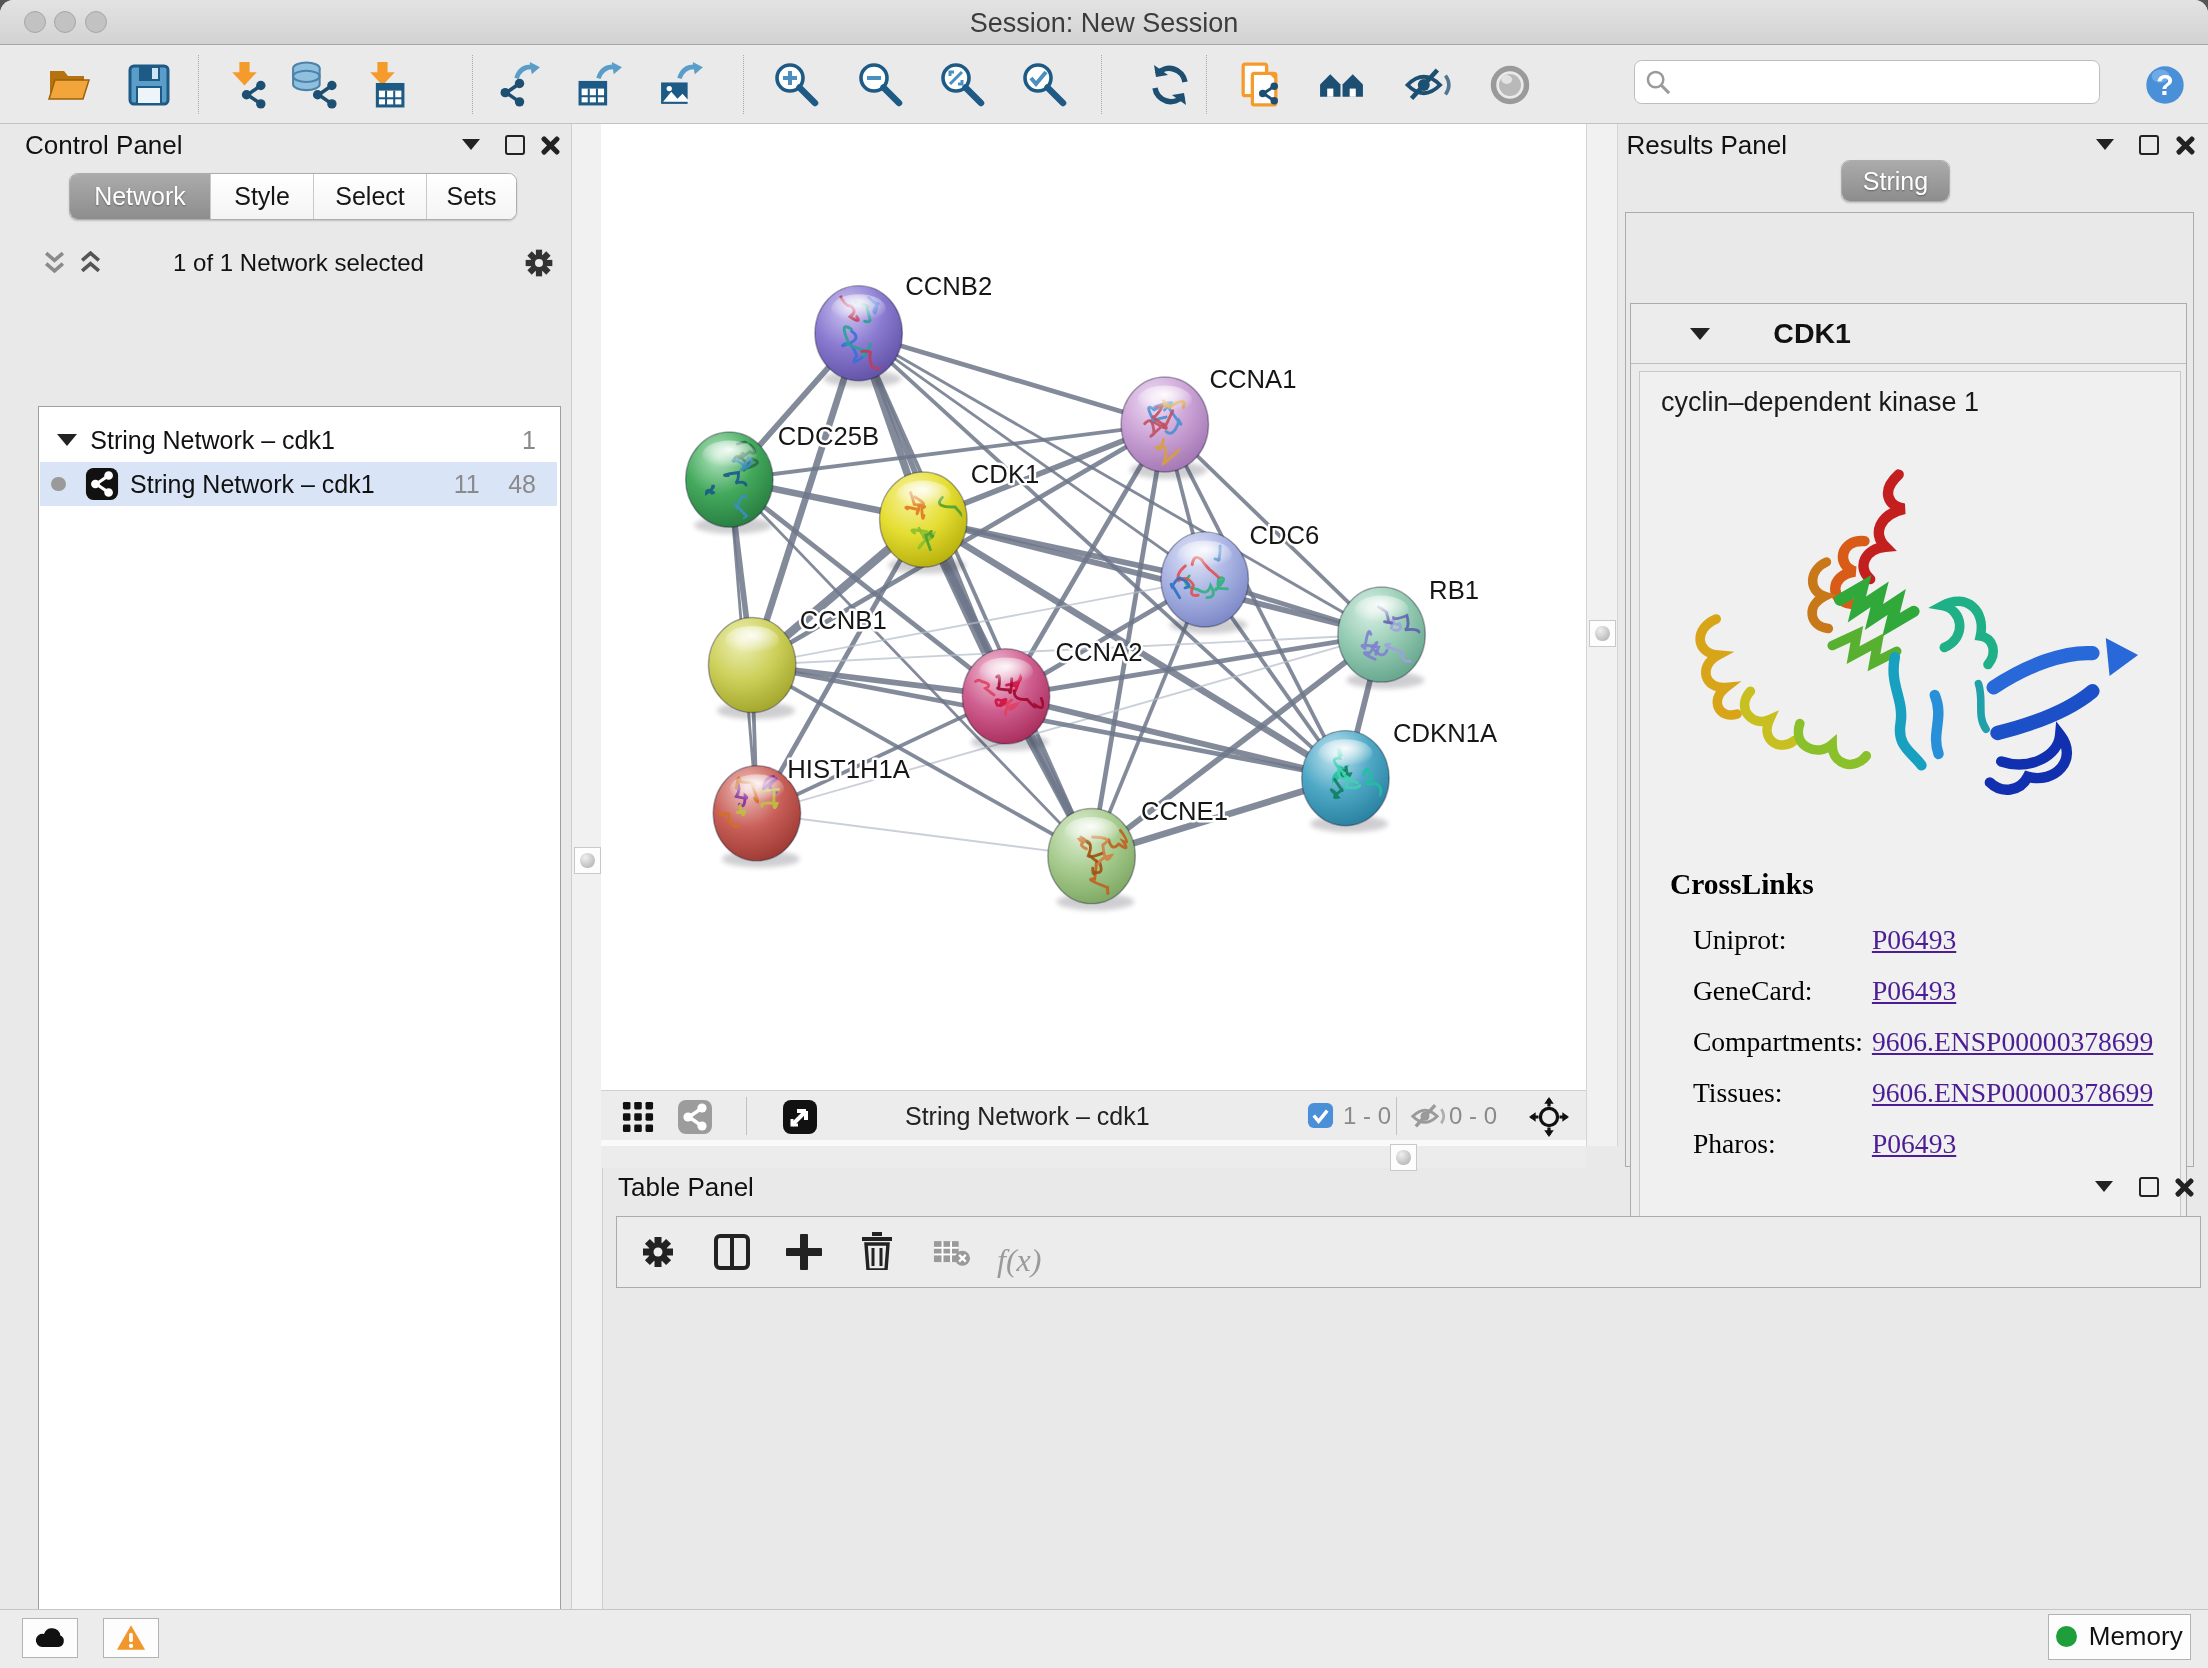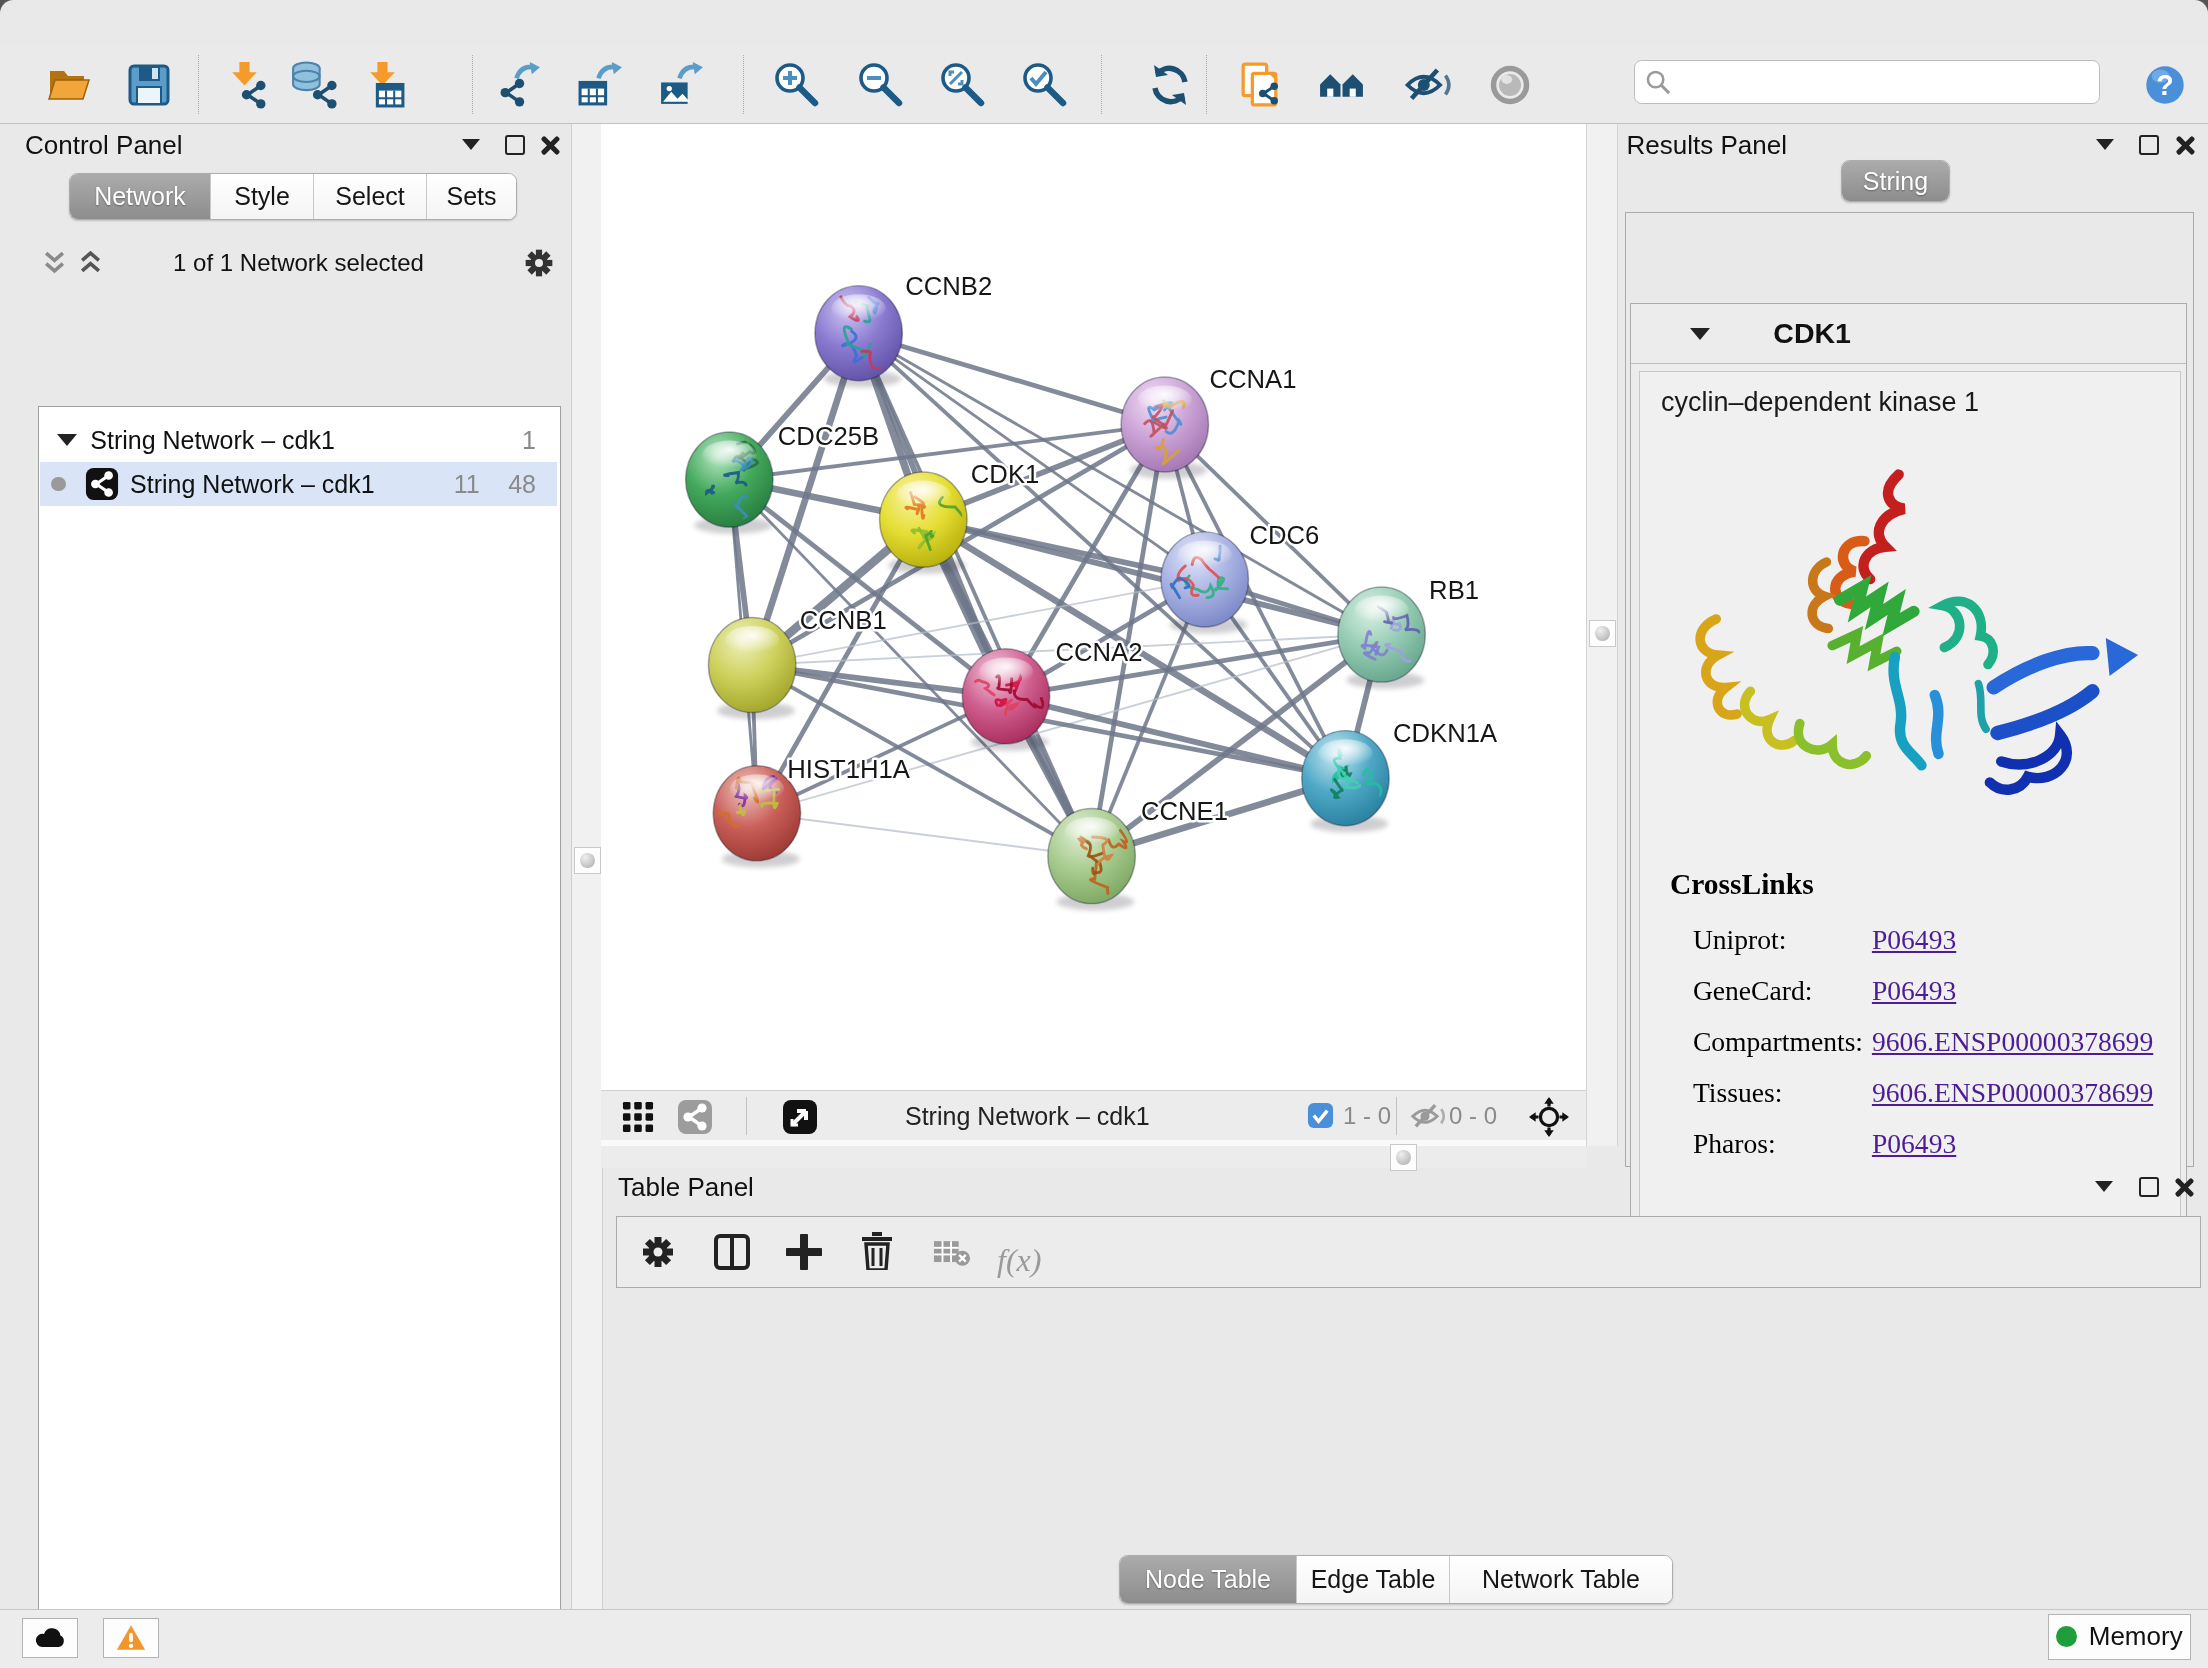--- a/index.html
+++ b/index.html
@@ -112,20 +112,26 @@
         <line x1="0" y1="13.5" x2="25" y2="13.5" stroke="#1d5a85" stroke-width="2"></line>
       </g>
     <g id="i-dnarrow">
         <path d="M6 0h10v10h7L11 23 -1 10h7z" fill="#f59b2c"></path>
       </g>
   </defs>
 </svg>
 
 <div id="win">
 
+  <div id="titlebar" class="abs">
+    <div class="abs tl" style="left:24px"></div>
+    <div class="abs tl" style="left:54px"></div>
+    <div class="abs tl" style="left:85px"></div>
+    <div id="title-text" class="abs">Session: New Session</div>
+  </div>
 
   <div id="toolbar" class="abs">
     <div class="abs tbico" style="left:42px">
       <svg width="48" height="48" viewBox="0 0 48 48">
           <path d="M5 10h14l4 5h16v23H5z" fill="#b5730f"></path>
           <path d="M10 19h34l-6 19H4z" fill="#f2a53a" stroke="#9c6208" stroke-width="1.5"></path>
         </svg>
     </div>
     <div class="abs tbico" style="left:122px">
       <svg width="48" height="48" viewBox="0 0 48 48">
@@ -768,25 +774,20 @@
           <line x1="1" y1="8" x2="27" y2="8" stroke="#fff" stroke-width="2"></line>
           <line x1="1" y1="15" x2="27" y2="15" stroke="#fff" stroke-width="2"></line>
           <line x1="10" y1="1" x2="10" y2="23" stroke="#fff" stroke-width="2"></line>
           <line x1="19" y1="1" x2="19" y2="23" stroke="#fff" stroke-width="2"></line>
           <circle cx="31" cy="19" r="8" fill="#9a9a9a"></circle>
           <path d="M27.5 15.5l7 7M34.5 15.5l-7 7" stroke="#fff" stroke-width="2.4"></path>
         </svg>
       <span class="abs" style="left:380px;top:25px;font-size:32px;color:#9a9a9a;font-family:'Liberation Serif',serif;font-style:italic">f(x)</span>
     </div>
 
-    <div class="abs seg" style="left:518px;top:387px;height:47px">
-      <div class="opt sel" style="width:176px">Node Table</div>
-      <div class="opt" style="width:152px">Edge Table</div>
-      <div class="opt" style="width:222px">Network Table</div>
-    </div>
   </div>
 
   <div id="statusbar" class="abs">
     <div class="sbtn abs" style="left:22px;top:7.6px;width:54px;height:38px">
       <svg width="32" height="23" viewBox="0 0 34 24">
           <path d="M9 22a7 7 0 1 1 1.6-13.8A9 9 0 0 1 28 10a6.3 6.3 0 0 1-2 12z" fill="#111"></path>
         </svg>
     </div>
     <div class="sbtn abs" style="left:103px;top:7.6px;width:54px;height:38px">
       <svg width="30" height="27" viewBox="0 0 32 28">

